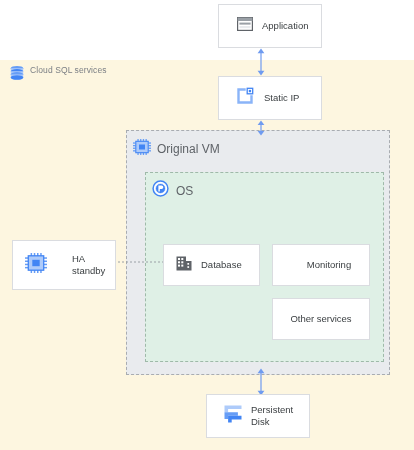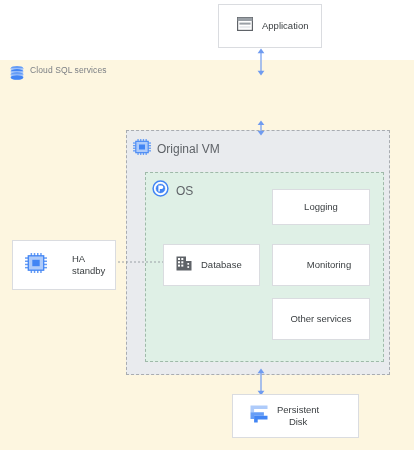--- a/index.html
+++ b/index.html
@@ -59,21 +59,21 @@
   .node.centered .lbl{text-align:center;}
 
   
   .n-application{left:218px;top:4px;width:104px;height:44px;padding-left:18px;gap:9px;}
   .n-staticip  {left:218px;top:76px;width:104px;height:44px;padding-left:16px;gap:9px;}
   .n-hastandby {left:12px; top:240px;width:104px;height:50px;padding-left:12px;gap:25px;}
   .n-database  {left:163px;top:244px;width:97px;height:42px;padding-left:12px;gap:9px;}
   .n-logging   {left:272px;top:189px;width:98px;height:36px;}
   .n-monitoring{left:272px;top:244px;width:98px;height:42px;padding-left:16px;}
   .n-other     {left:272px;top:298px;width:98px;height:42px;}
-  .n-pdisk     {left:232px;top:394px;width:127px;height:44px;padding-left:16px;gap:8px;text-align:center;}
+  .n-pdisk     {left:206px;top:394px;width:104px;height:44px;padding-left:16px;gap:8px;}
 
   
   .conn{position:absolute;}
   .conn-app-ip   {left:254px;top:48px; width:14px;height:28px;}
   .conn-ip-vm    {left:254px;top:120px;width:14px;height:16px;}
   .conn-vm-pd    {left:254px;top:368px;width:14px;height:28px;}
   .conn-ha       {left:110px;top:259px;width:56px;height:6px;}
 </style>
 </head>
 <body>
@@ -160,20 +160,30 @@
       <svg viewBox="0 0 16 14" width="16" height="14">
         <rect x="0.6" y="0.6" width="14.8" height="12.8" fill="#ffffff" stroke="#5f6368" stroke-width="1.2"></rect>
         <rect x="0.6" y="0.6" width="14.8" height="3.4" fill="#9aa0a6"></rect>
         <rect x="2.4" y="5.6" width="11.2" height="2" fill="#9aa0a6"></rect>
         <rect x="2.4" y="9" width="11.2" height="2.2" fill="#e8eaed"></rect>
       </svg>
     </span>
     <span class="lbl">Application</span>
   </div>
 
+  <div class="node n-staticip">
+    <span class="ico">
+      <svg viewBox="0 0 20 20" width="20" height="20">
+        <path d="M2.3 2.3h8.4v2.4H4.7v10.6h10.6V9.3h2.4v8.4H2.3z" fill="#8ab4f8"></path>
+        <rect x="12.2" y="2.3" width="5.5" height="5.5" fill="#ffffff" stroke="#4285f4" stroke-width="1.3"></rect>
+        <rect x="13.8" y="3.9" width="2.3" height="2.3" fill="#4285f4"></rect>
+      </svg>
+    </span>
+    <span class="lbl">Static IP</span>
+  </div>
 
   <div class="node n-hastandby">
     <span class="ico">
       <svg viewBox="0 0 22 20" width="22" height="20">
         <g fill="#669df6">
           <rect x="5.6" y="0" width="1.5" height="3"></rect>
             <rect x="8.8" y="0" width="1.5" height="3"></rect>
           <rect x="12" y="0" width="1.5" height="3"></rect>
             <rect x="15.2" y="0" width="1.5" height="3"></rect>
           <rect x="5.6" y="17" width="1.5" height="3"></rect>
@@ -209,23 +219,20 @@
           <rect x="2" y="8.6" width="2" height="2"></rect>
             <rect x="5.3" y="8.6" width="2" height="2"></rect>
           <rect x="11.4" y="7" width="1.7" height="1.7"></rect>
             <rect x="11.4" y="10.2" width="1.7" height="1.7"></rect>
         </g>
       </svg>
     </span>
     <span class="lbl">Database</span>
   </div>
 
-  <div class="node centered n-logging">
-    <span class="lbl">Logging</span>
-  </div>
 
   <div class="node centered n-monitoring">
     <span class="lbl">Monitoring</span>
   </div>
 
   <div class="node centered n-other">
     <span class="lbl">Other services</span>
   </div>
 
   <div class="node n-pdisk">

